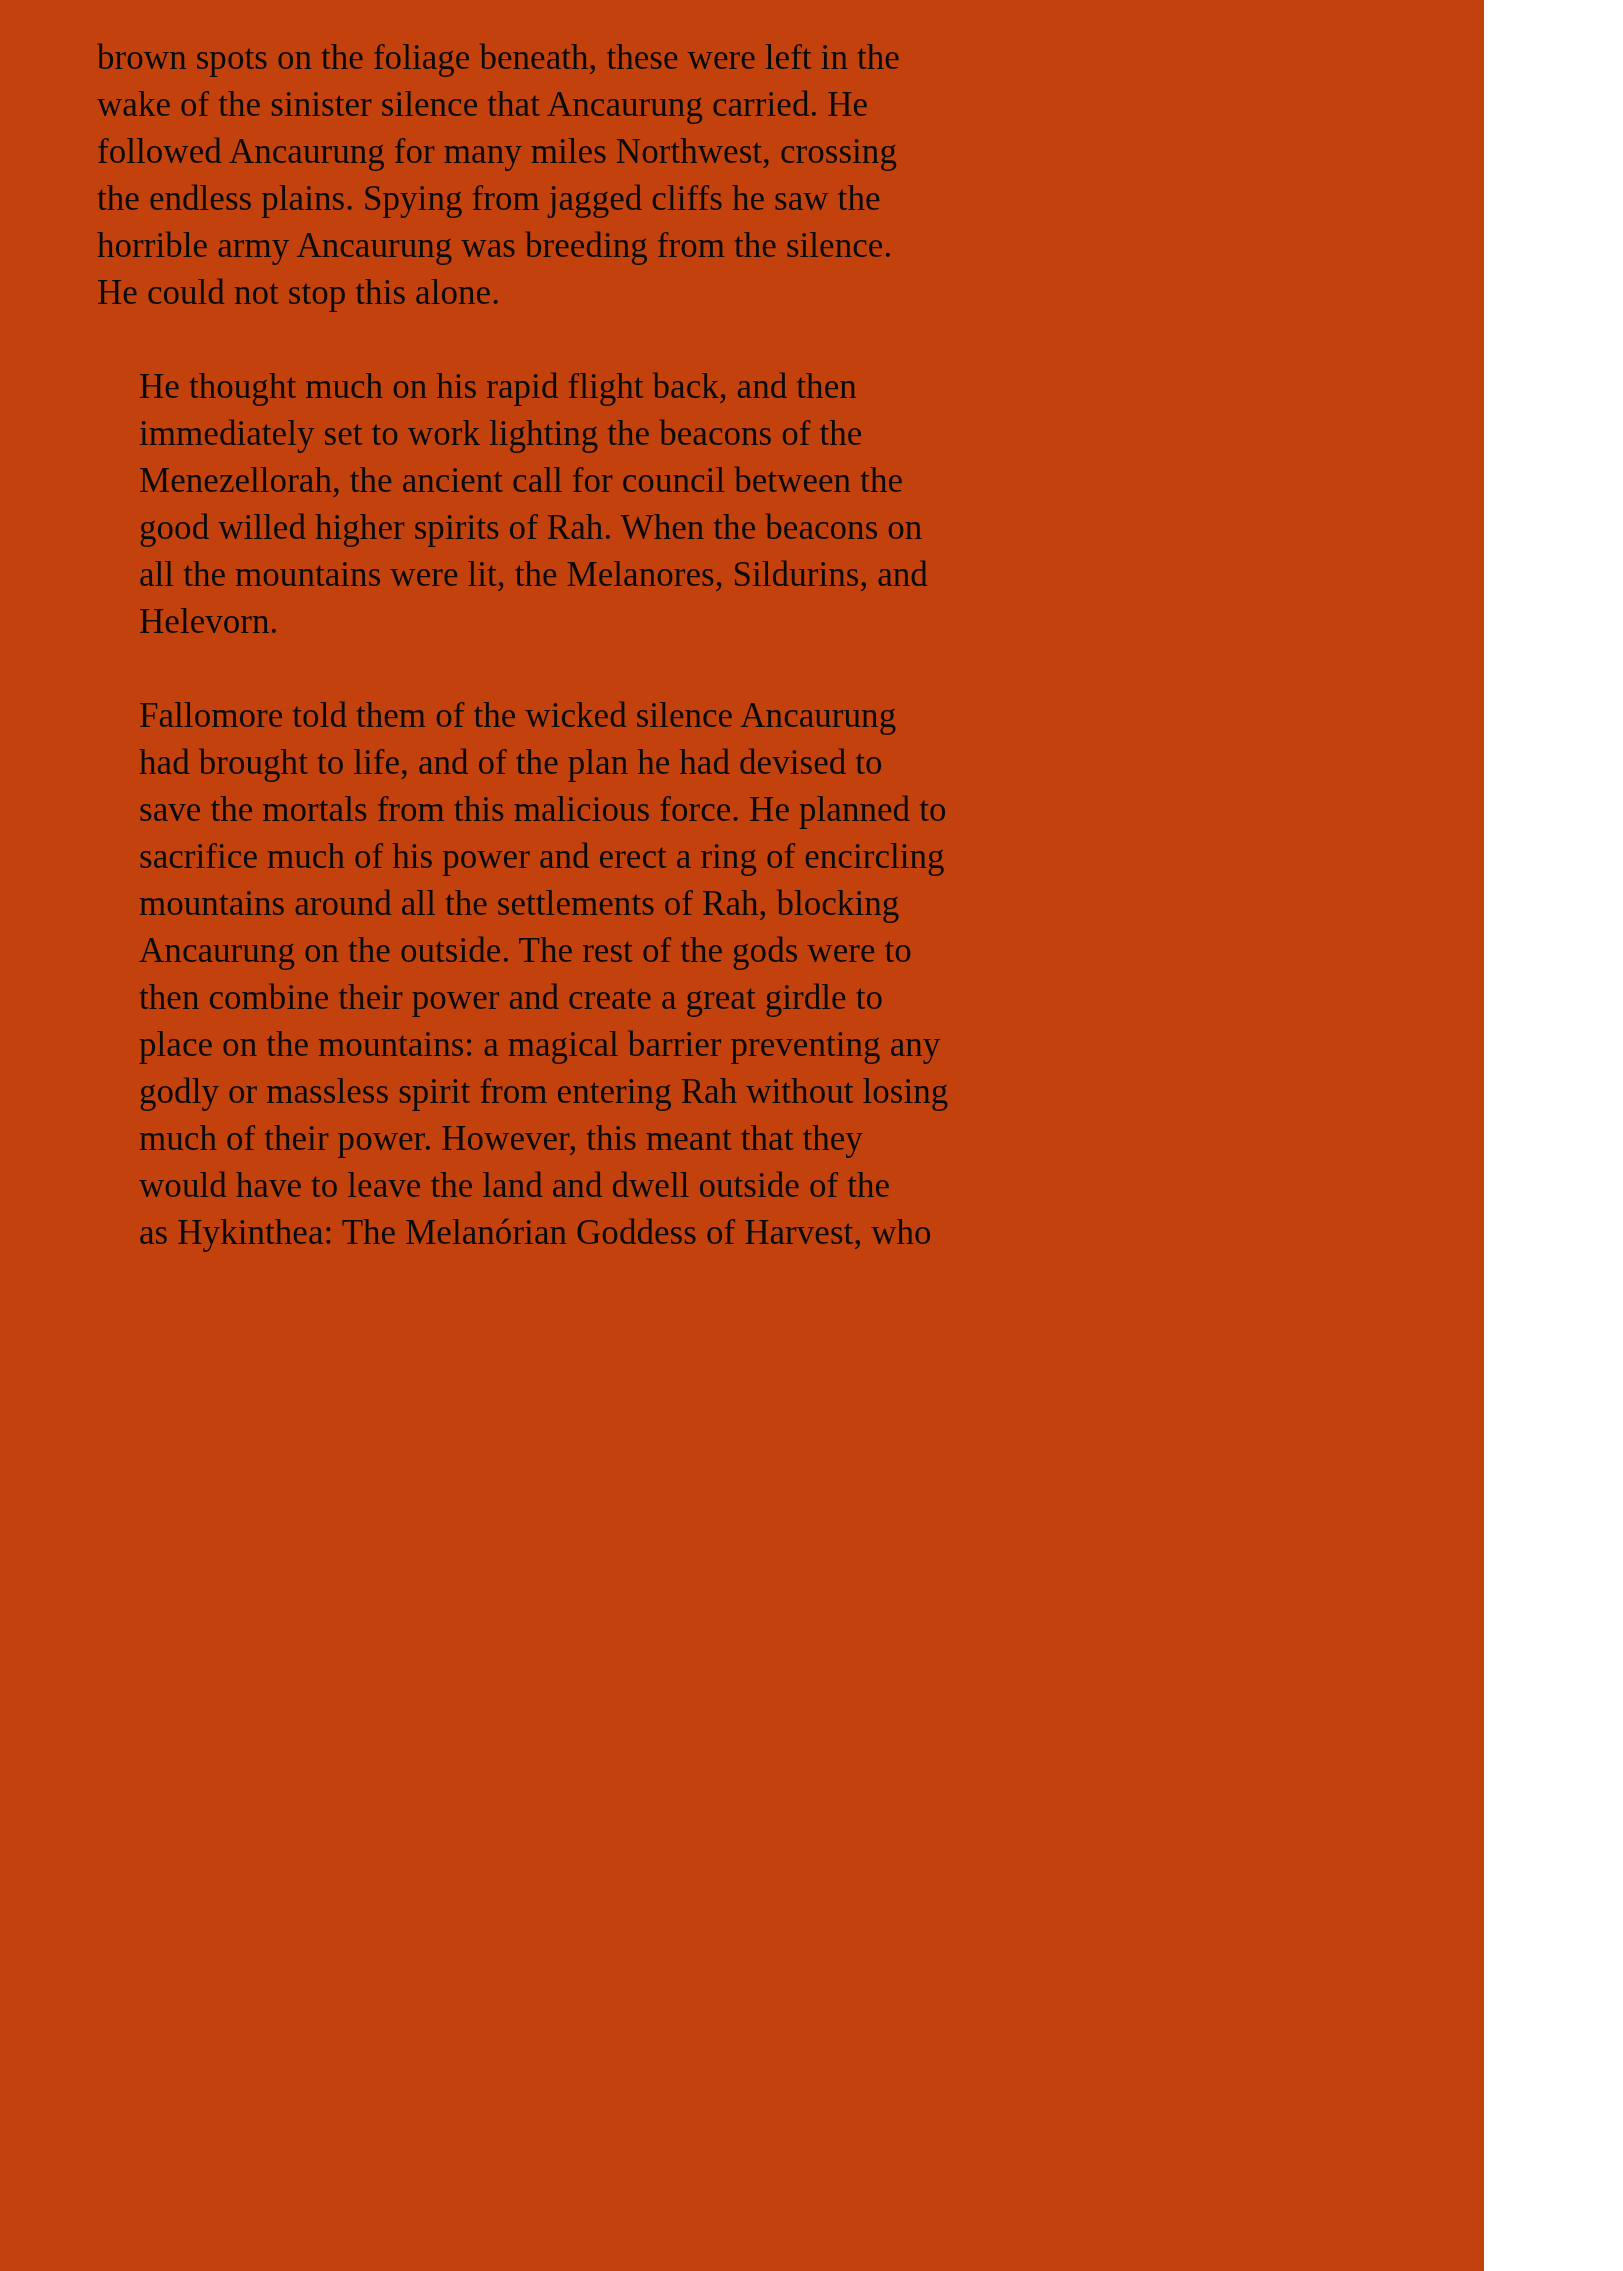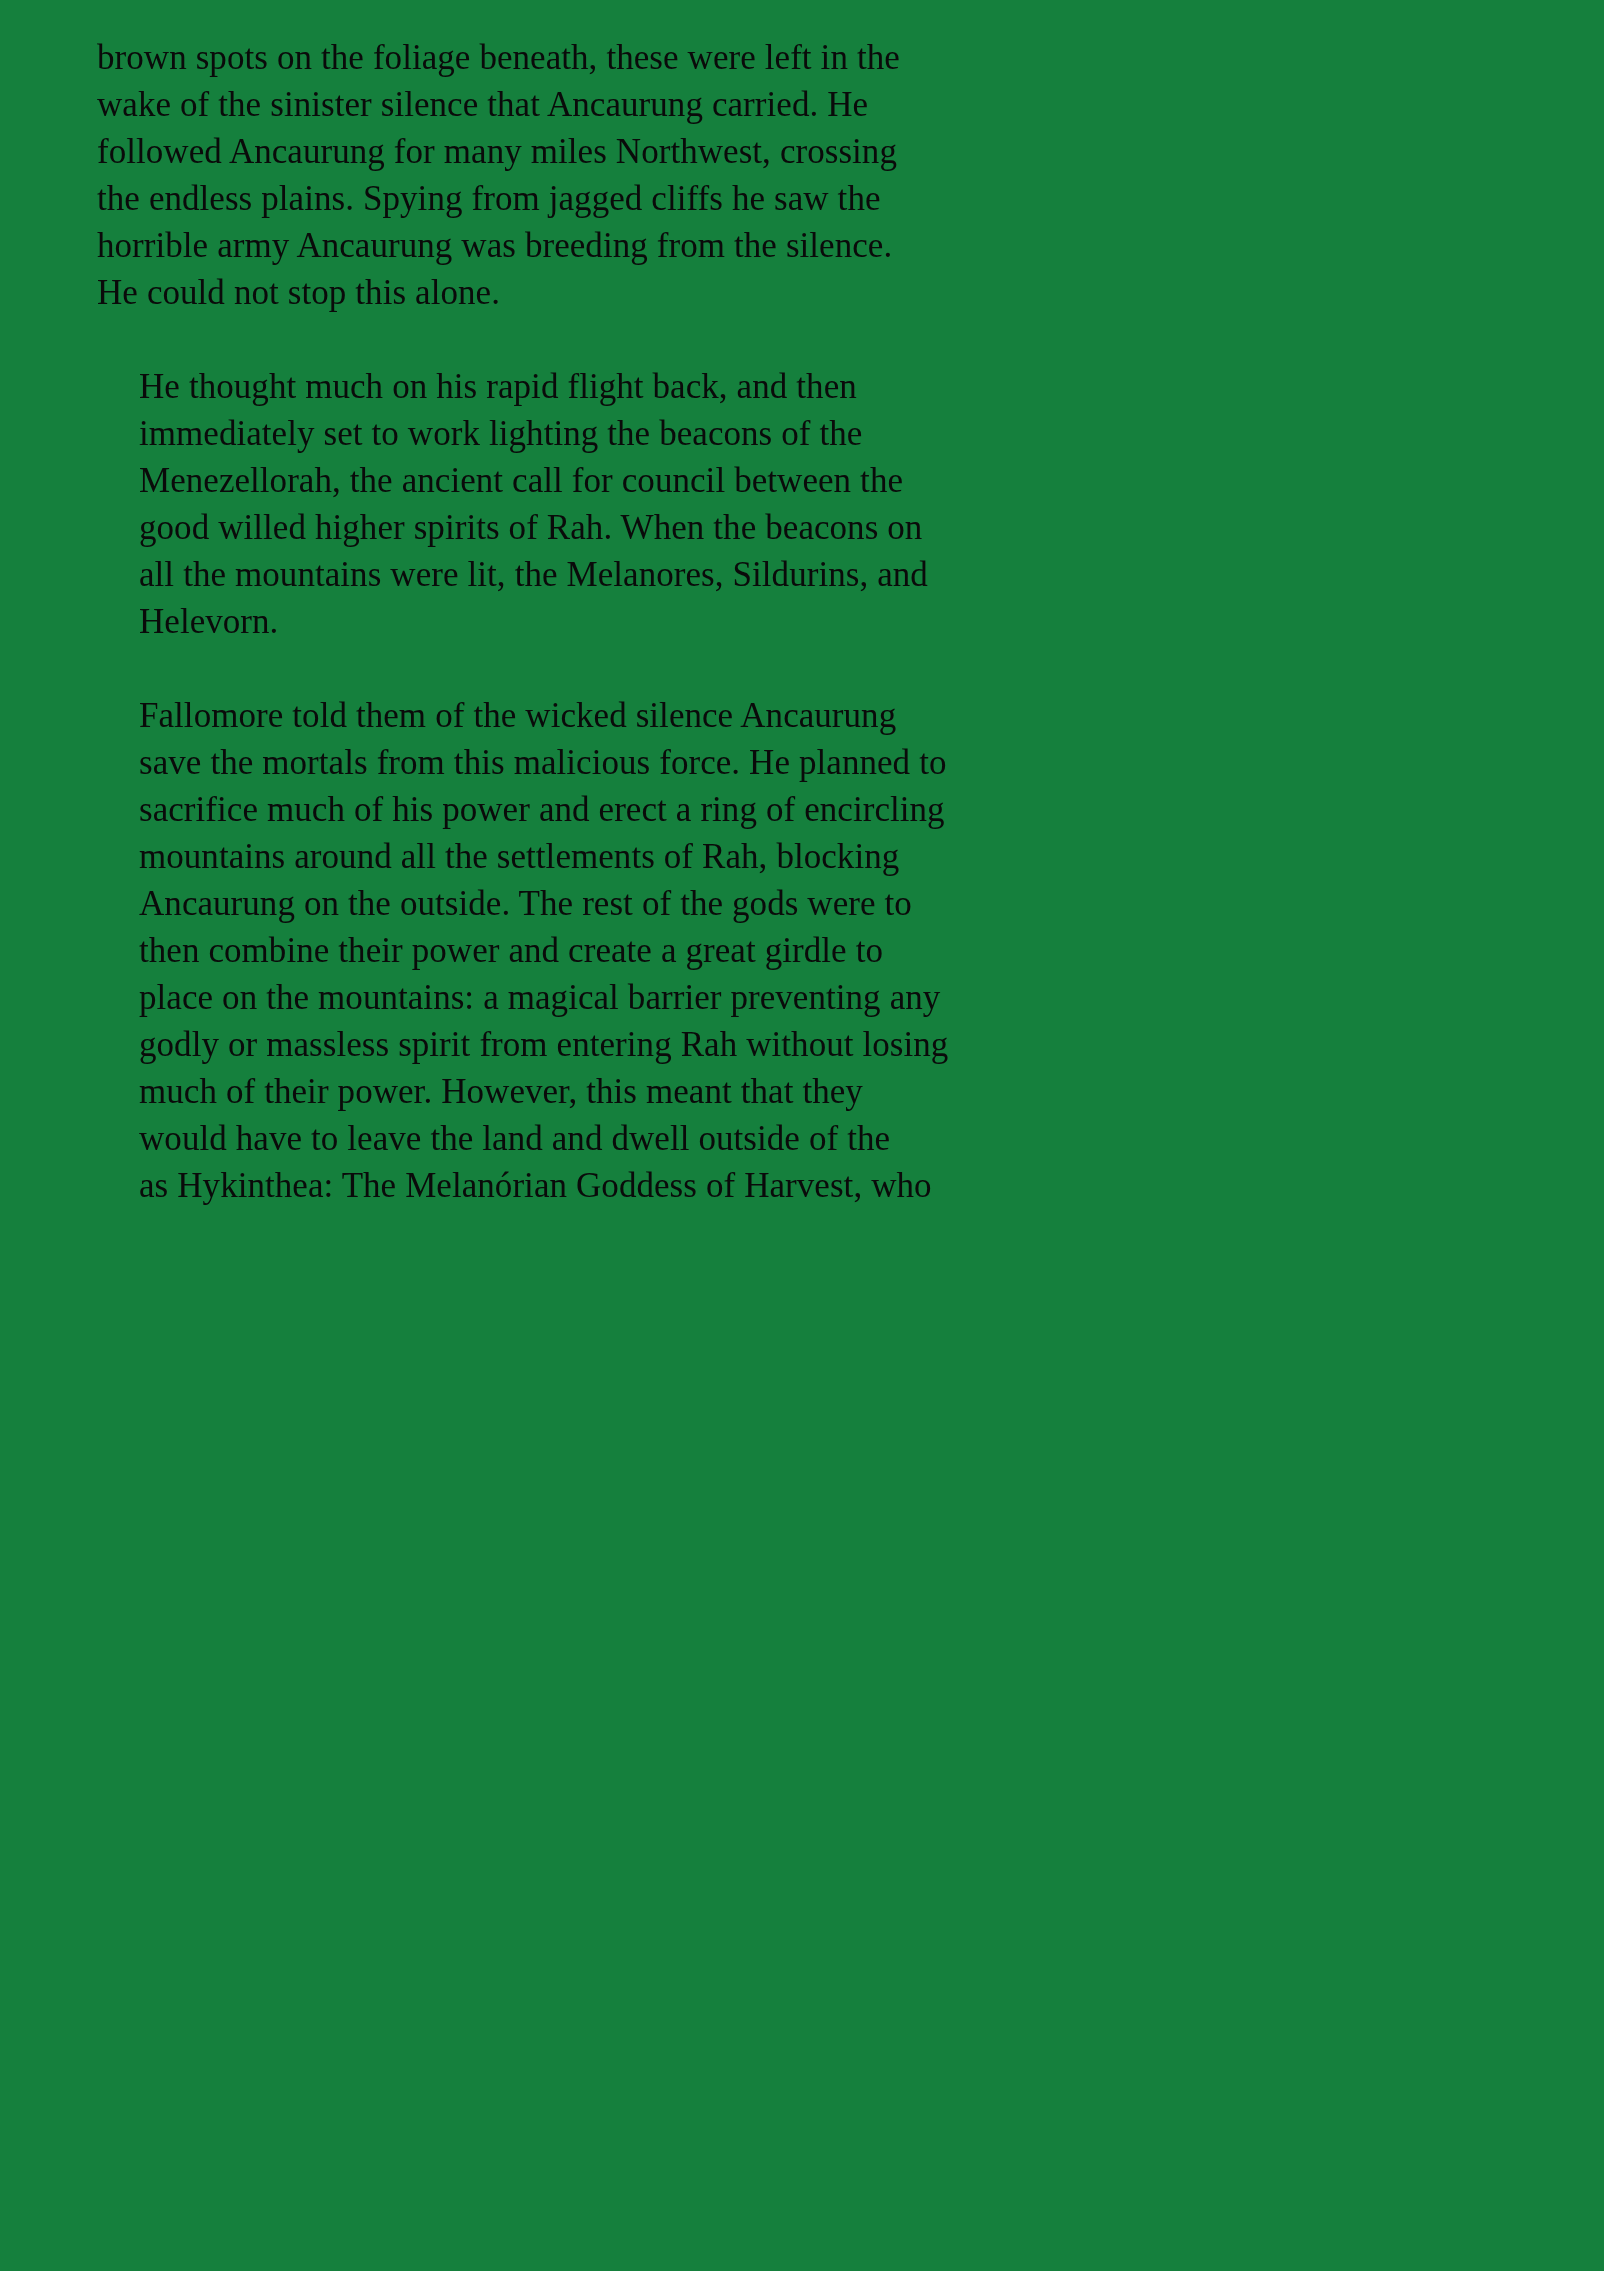--- a/index.html
+++ b/index.html
@@ -12,23 +12,23 @@
     width: 1624px;
     height: 2271px;
     overflow: hidden;
     font-family: "Liberation Serif", "DejaVu Serif", serif;
     color: #000000;
     -webkit-font-smoothing: antialiased;
   }
 
   #page {
     position: relative;
-    width: 1604px;
+    width: 1484px;
     height: 2271px;
-    background: #15803d;
+    background: #c2410c;
     box-sizing: border-box;
   }
 
   #text-column {
     position: absolute;
     left: 97px;
     top: 34px;
     width: 825px;
   }
 
@@ -72,20 +72,21 @@
       <span class="ln">He thought much on his rapid flight back, and then</span>
       <span class="ln">immediately set to work lighting the beacons of the</span>
       <span class="ln">Menezellorah, the ancient call for council between the</span>
       <span class="ln">good willed higher spirits of Rah. When the beacons on</span>
       <span class="ln">all the mountains were lit, the Melanores, Sildurins, and</span>
       <span class="ln">Helevorn.</span>
     </p>
 
     <p class="para">
       <span class="ln">Fallomore told them of the wicked silence Ancaurung</span>
+      <span class="ln">had brought to life, and of the plan he had devised to</span>
       <span class="ln">save the mortals from this malicious force. He planned to</span>
       <span class="ln">sacrifice much of his power and erect a ring of encircling</span>
       <span class="ln">mountains around all the settlements of Rah, blocking</span>
       <span class="ln">Ancaurung on the outside. The rest of the gods were to</span>
       <span class="ln">then combine their power and create a great girdle to</span>
       <span class="ln">place on the mountains: a magical barrier preventing any</span>
       <span class="ln">godly or massless spirit from entering Rah without losing</span>
       <span class="ln">much of their power. However, this meant that they</span>
       <span class="ln">would have to leave the land and dwell outside of the</span>
       <span class="ln">as Hykinthea: The Melanórian Goddess of Harvest, who</span>

